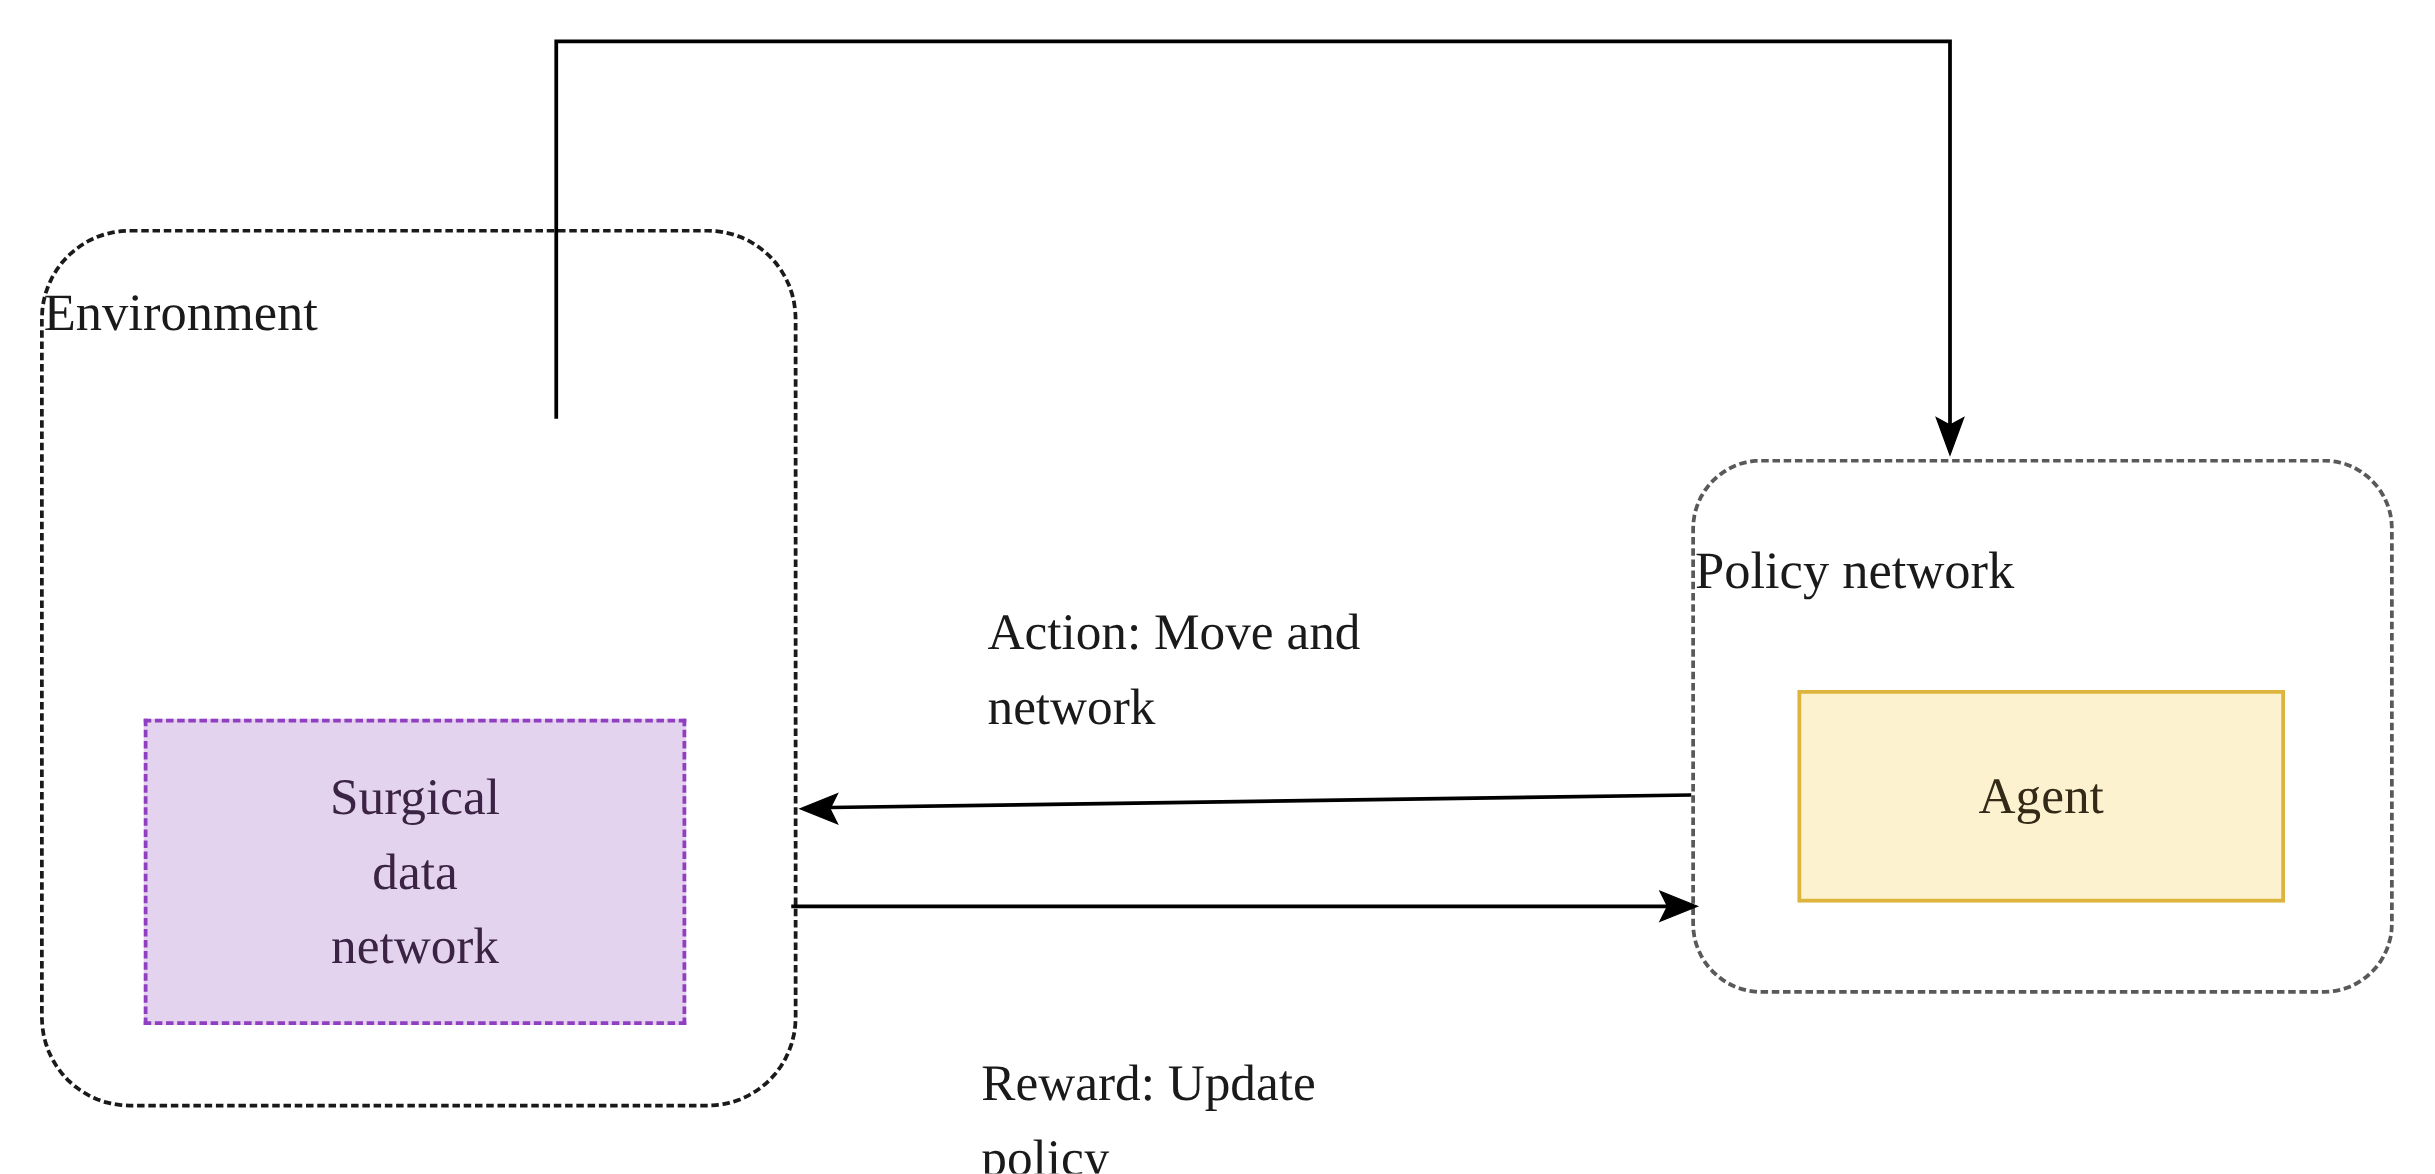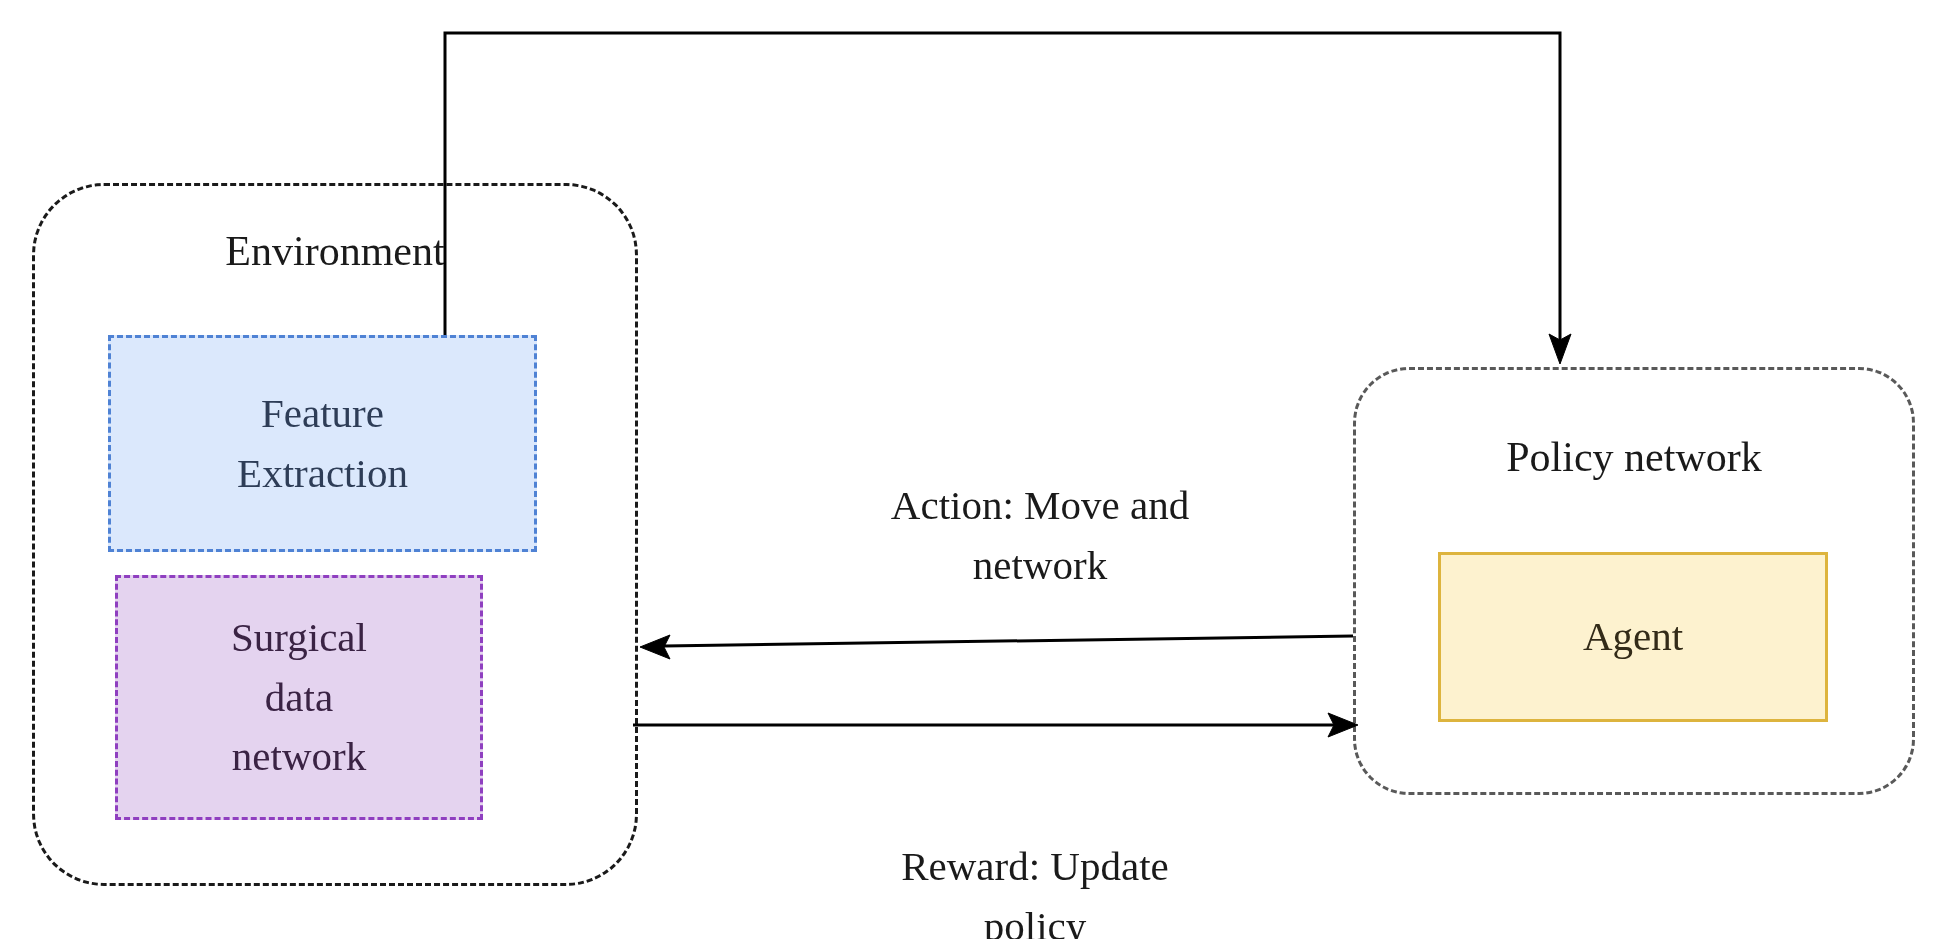--- a/index.html
+++ b/index.html
@@ -33,21 +33,20 @@
     left:32px;top:183px;width:606px;height:703px;
     border-radius:72px;
   }
   .policy{
     left:1353px;top:367px;width:562px;height:428px;
     border-radius:56px;
     border-color:var(--policy-border);
   }
   .group-title{
     position:absolute;left:0;right:0;
-    text-align:center;
     font-size:42px;
     line-height:1.1;
     color:var(--label-text);
     white-space:nowrap;
   }
   .env .group-title{top:42px;}
   .policy .group-title{top:64px;}
   .innerbox{
     position:absolute;
     display:flex;flex-direction:column;
@@ -56,34 +55,34 @@
     font-size:41px;
     line-height:1.45;
   }
   .feature{
     left:108px;top:335px;width:429px;height:217px;
     background:var(--feature-fill);
     border:3px dashed var(--feature-border);
     color:#2e3d57;
   }
   .surgical{
-    left:115px;top:575px;width:368px;height:245px;
+    left:115px;top:575px;width:434px;height:245px;
     background:var(--surgical-fill);
     border:3px dashed var(--surgical-border);
     color:#3a2344;
   }
   .agent{
     left:1438px;top:552px;width:390px;height:170px;
     background:var(--agent-fill);
     border:3px solid var(--agent-border);
     color:#332b18;
   }
   .edge-label{
     position:absolute;
-    text-align:center;
+    text-align:left;
     font-size:41px;
     line-height:60px;
     color:var(--label-text);
   }
   .action-label{left:790px;top:475px;width:500px;}
   .reward-label{left:785px;top:836px;width:500px;}
   .connectors{
     position:absolute;left:0;top:0;width:1948px;height:939px;
     pointer-events:none;
   }
@@ -92,24 +91,20 @@
 </style>
 </head>
 <body>
 
 <div class="canvas">
 
   <div class="groupbox env">
     <div class="group-title">Environment</div>
   </div>
 
-  <div class="innerbox feature">
-    <span>Feature</span>
-    <span>Extraction</span>
-  </div>
 
   <div class="innerbox surgical">
     <span>Surgical</span>
     <span>data</span>
     <span>network</span>
   </div>
 
   <div class="groupbox policy">
     <div class="group-title">Policy network</div>
   </div>

